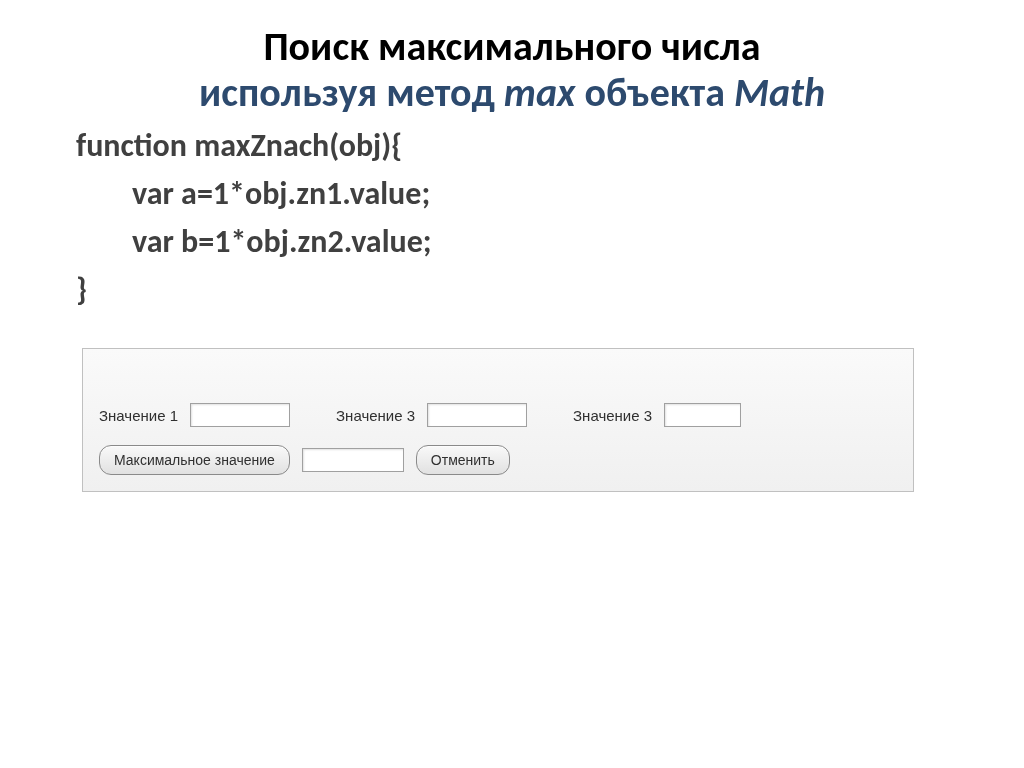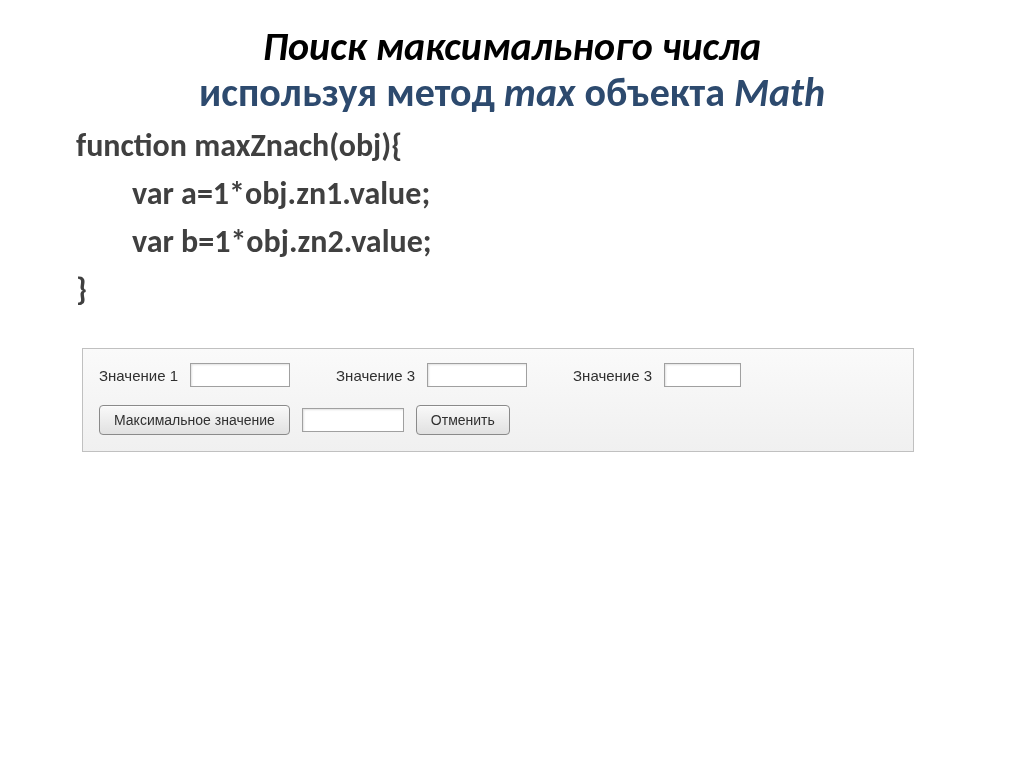--- a/index.html
+++ b/index.html
@@ -11,21 +11,20 @@
       width: 1024px;
       height: 768px;
       background: #ffffff;
       font-family: Calibri, Arial, sans-serif;
       padding: 24px 76px;
       color: #000000;
     }
     .title {
       font-size: 40px;
       font-weight: bold;
-      font-style: italic;
       text-align: center;
       color: #000000;
       line-height: 1.15;
     }
     .subtitle {
       font-size: 40px;
       font-weight: bold;
       text-align: center;
       color: #2d4a6e;
       line-height: 1.15;
@@ -54,20 +53,21 @@
       padding: 14px 16px 16px 16px;
       font-family: Arial, sans-serif;
       font-size: 15px;
       color: #303030;
     }
     .row1 {
       display: flex;
       align-items: center;
       gap: 12px;
       margin-bottom: 18px;
+      margin-top: 40px;
     }
     .row1 .label {
       white-space: nowrap;
     }
     .text-input {
       height: 24px;
       width: 100px;
       border: 1px solid #a0a0a0;
       background: #ffffff;
       box-shadow: inset 1px 1px 2px rgba(0,0,0,0.12);
@@ -81,21 +81,21 @@
       width: 102px;
     }
     .row2 {
       display: flex;
       align-items: center;
       gap: 12px;
     }
     .btn {
       height: 30px;
       border: 1px solid #8a8a8a;
-      border-radius: 4px;
+      border-radius: 12px;
       background: linear-gradient(to bottom, #f9f9f9, #e1e1e1);
       font-family: Arial, sans-serif;
       font-size: 14px;
       color: #303030;
       padding: 0 14px;
       cursor: pointer;
       box-shadow: 0 1px 0 rgba(255,255,255,0.6) inset;
     }
     .gap {
       width: 22px;

